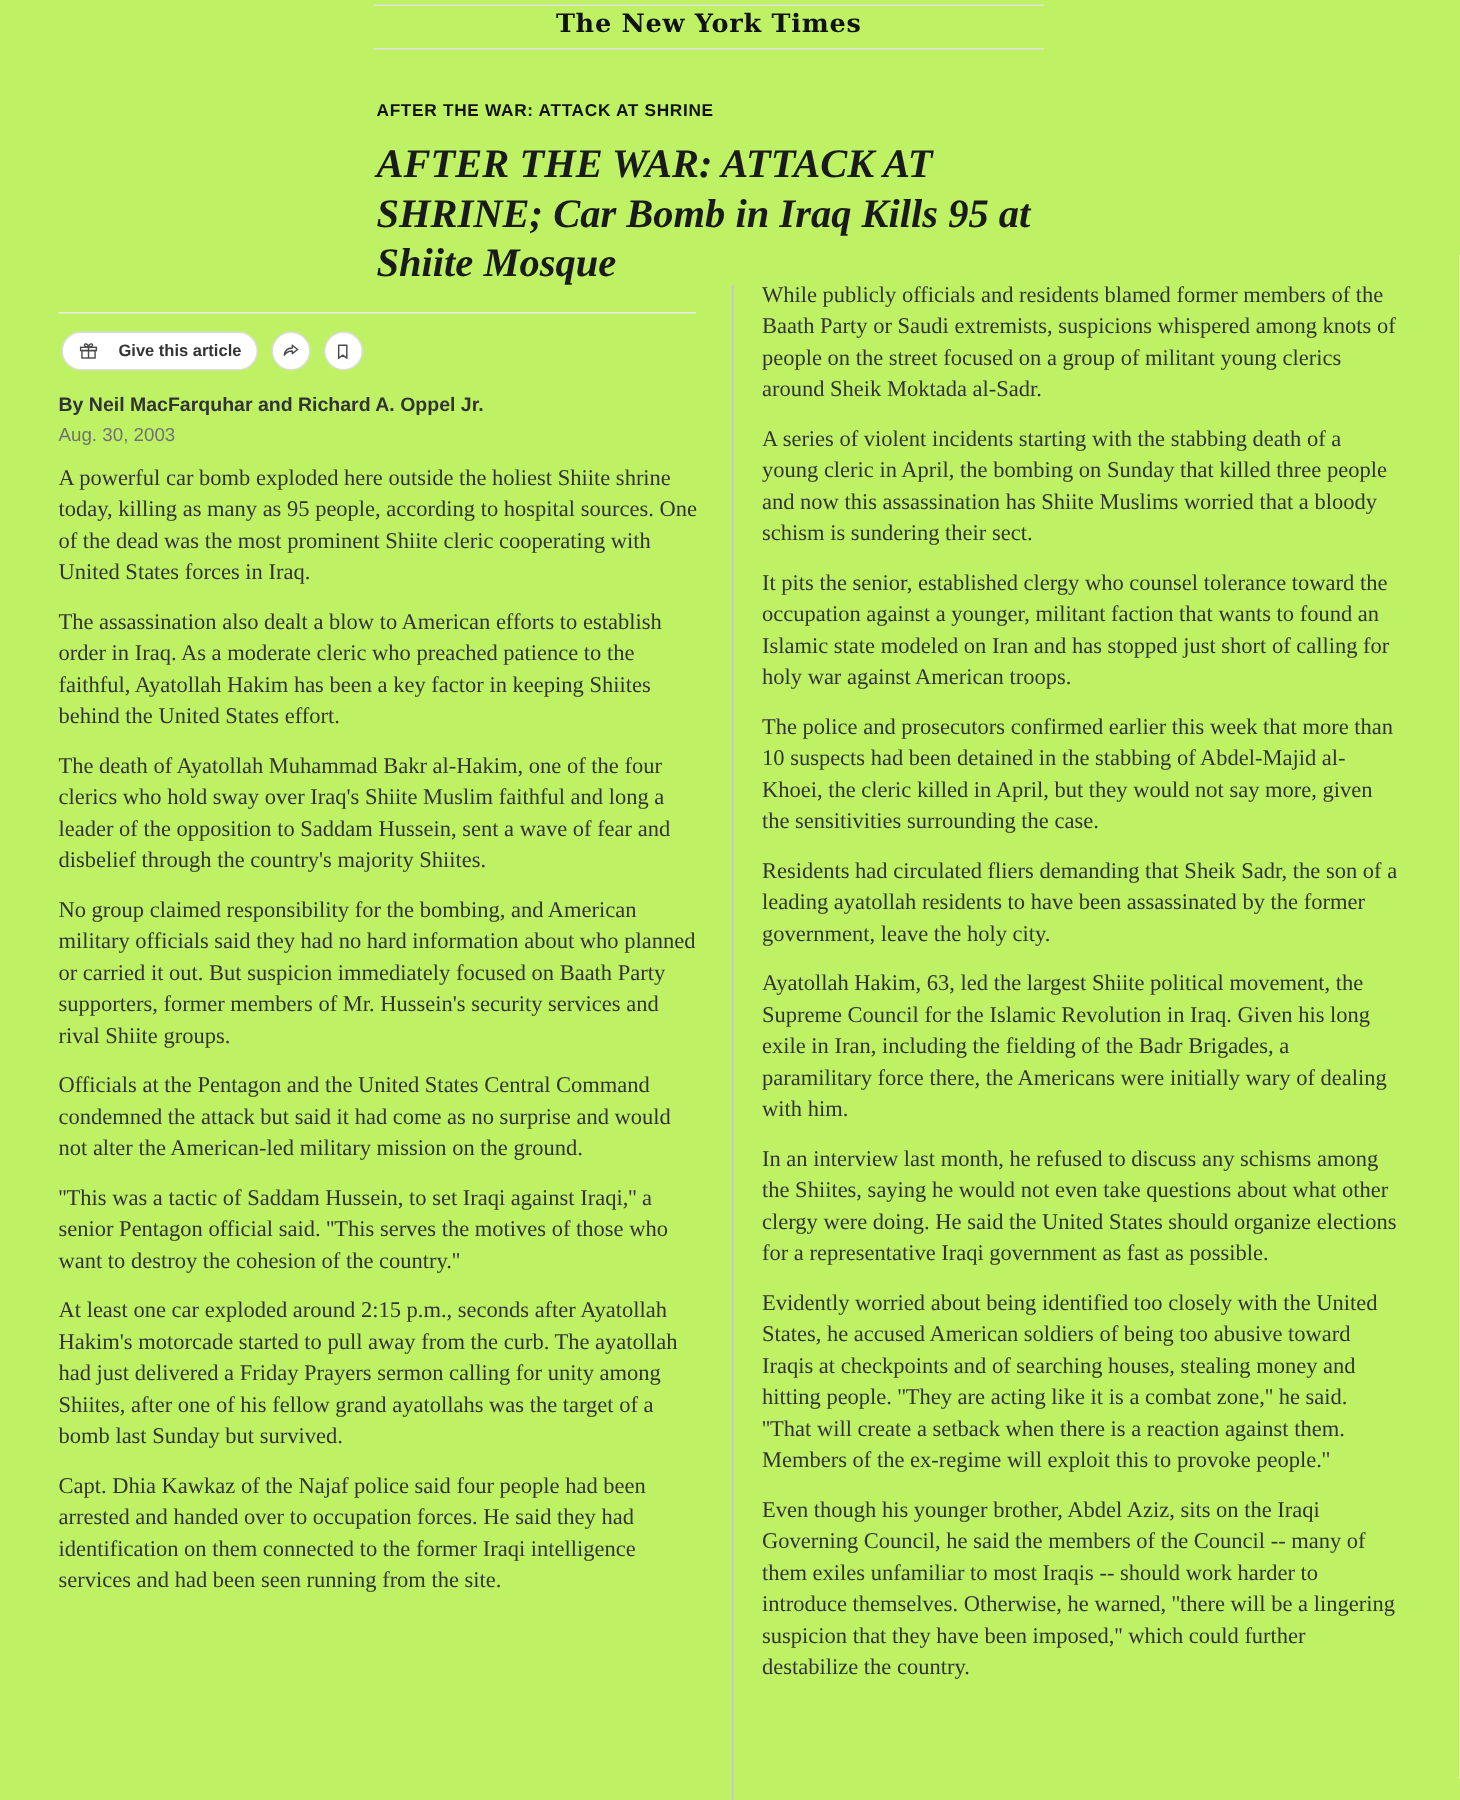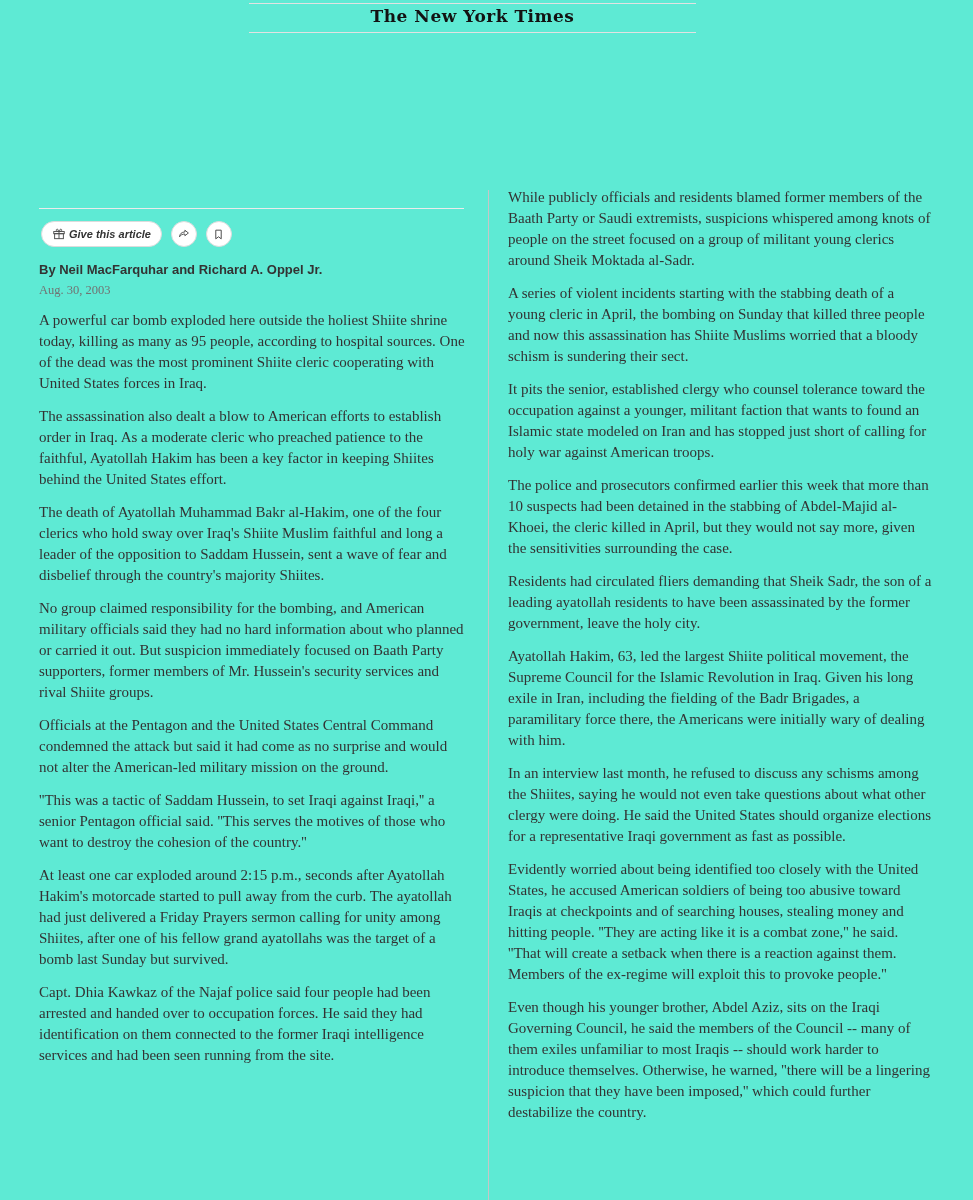--- a/index.html
+++ b/index.html
@@ -3,21 +3,21 @@
 <meta charset="utf-8">
 <style>
   * { margin: 0; padding: 0; box-sizing: border-box; }
   html, body { background: #ffffff; }
   body { font-family: "Liberation Serif", serif; }
   .page {
     position: relative;
     width: 973px;
     height: 1200px;
     margin: 0 auto;
-    background: #5eead4;
+    background: #bef264;
     overflow: hidden;
     color: #333333;
   }
   
   .rule { position: absolute; left: 249px; width: 447px; height: 1px; background: #e2e2e2; }
   .rule-top { top: 3px; }
   .rule-bottom { top: 32px; }
   .masthead {
     position: absolute; left: 249px; top: 6px; width: 447px;
     text-align: center;
@@ -55,58 +55,61 @@
   .divider   { position: absolute; left: 488px; top: 190px; width: 1px; height: 1010px; background: #c6c6c6; }
   .body-text p {
     font-size: 15px;
     line-height: 21px;
     margin: 0 0 12px 0;
     color: #333333;
   }
   
   .tools { display: flex; align-items: center; gap: 9px; height: 26px; margin-top: 3px; margin-bottom: 15px; margin-left: 2px; }
   .pill {
-    display: inline-flex; align-items: center; gap: 3px;
+    display: inline-flex; align-items: center; gap: 13px;
     height: 26px; padding: 0 10px;
     border: 1px solid #dcdcdc; border-radius: 15px;
     background: #ffffff;
     font-family: "Liberation Sans", sans-serif;
     font-size: 11px; font-weight: 600; color: #333333;
     cursor: pointer;
-    font-style: italic;
   }
   .circle-btn {
     width: 26px; height: 26px;
     border: 1px solid #dcdcdc; border-radius: 50%;
     background: #ffffff;
     display: inline-flex; align-items: center; justify-content: center;
     cursor: pointer;
   }
   .icon { display: block; }
   
   .byline {
     font-family: "Liberation Sans", sans-serif;
     font-weight: 700; font-size: 13px; color: #333333;
     margin-bottom: 6px;
   }
   .dateline {
-    font-family: Liberation Serif, serif;
+    font-family: Liberation Sans, sans-serif;
     font-size: 12.5px; color: #727272;
     margin-bottom: 12px;
   }
 </style>
 </head>
 <body>
 
 <div class="page">
 
   <div class="rule rule-top"></div>
   <div class="masthead">The New York Times</div>
   <div class="rule rule-bottom"></div>
 
+  <div class="article-header">
+    <div class="kicker">AFTER THE WAR: ATTACK AT SHRINE</div>
+    <h1 class="headline">AFTER THE WAR: ATTACK AT SHRINE; Car Bomb in Iraq Kills 95 at Shiite Mosque</h1>
+  </div>
 
   <div class="tools-rule"></div>
 
   <div class="left-col body-text">
     <div class="tools">
       <button class="pill">
         <svg class="icon" width="14" height="14" viewBox="0 0 24 24" fill="none" stroke="#4a4a4a" stroke-width="1.6">
           <rect x="4.5" y="11.5" width="15" height="8.5"></rect>
           <rect x="3" y="7.8" width="18" height="3.7"></rect>
           <line x1="12" y1="7.8" x2="12" y2="20"></line>

